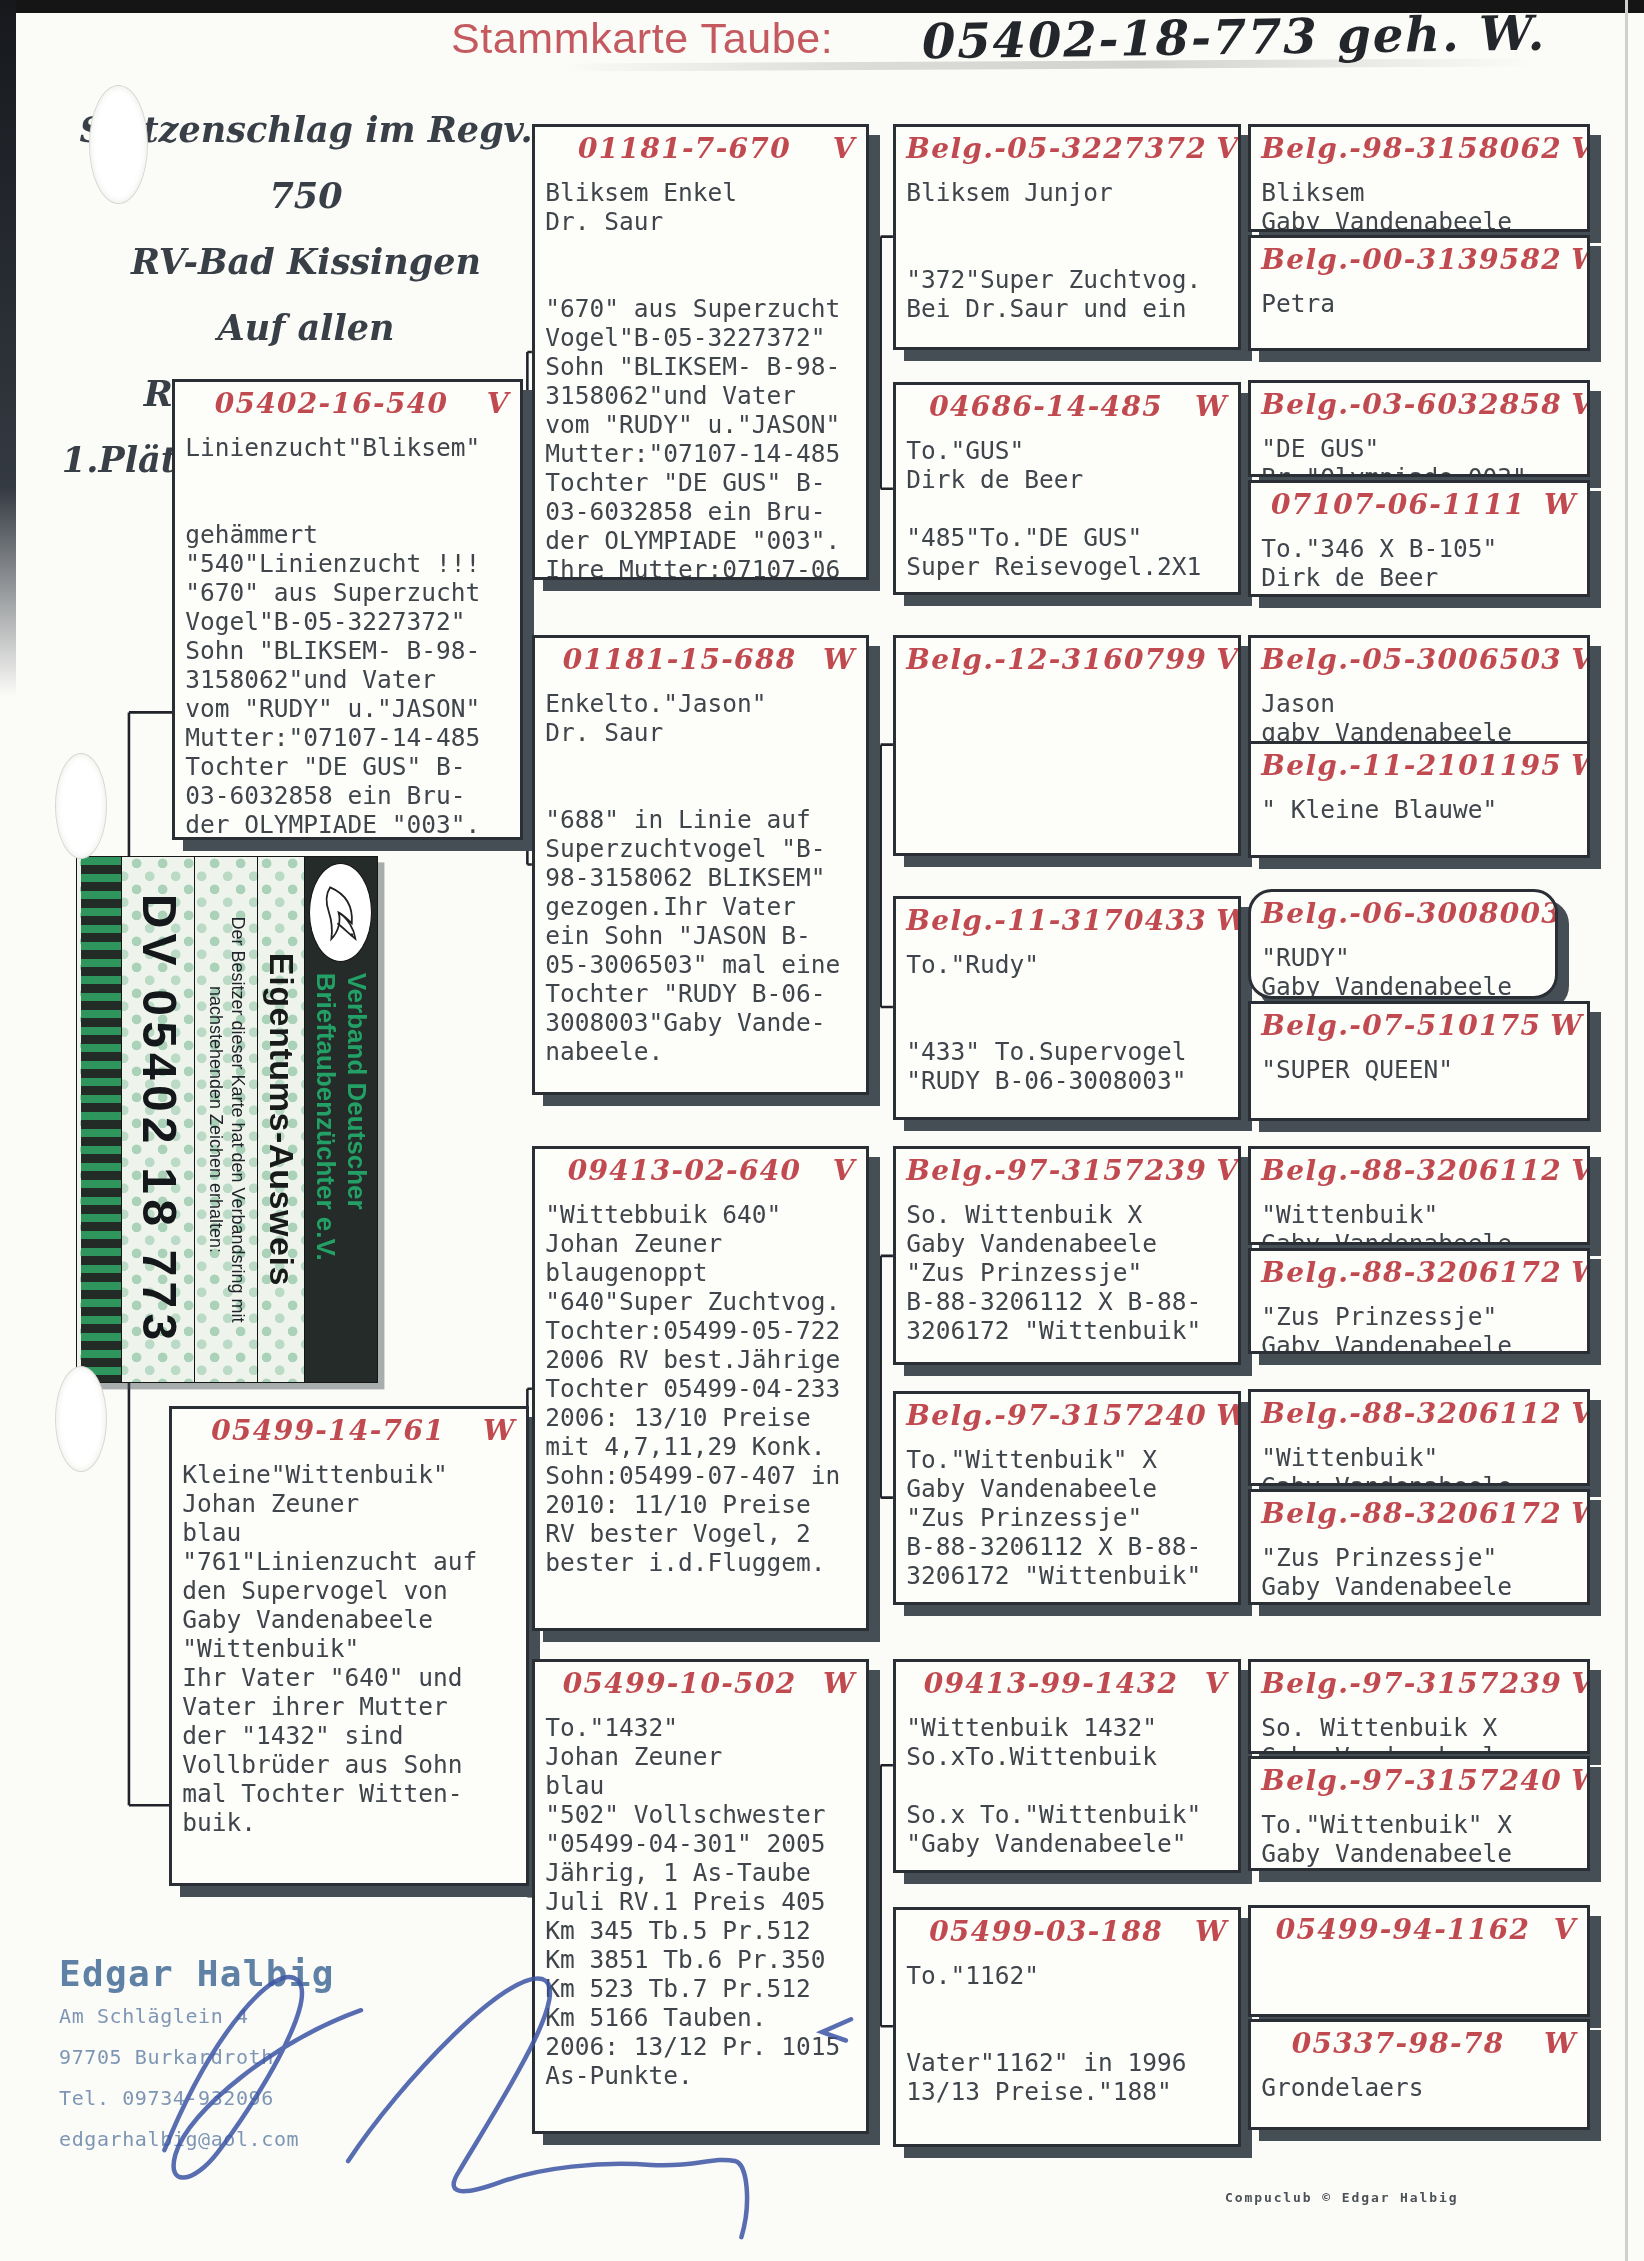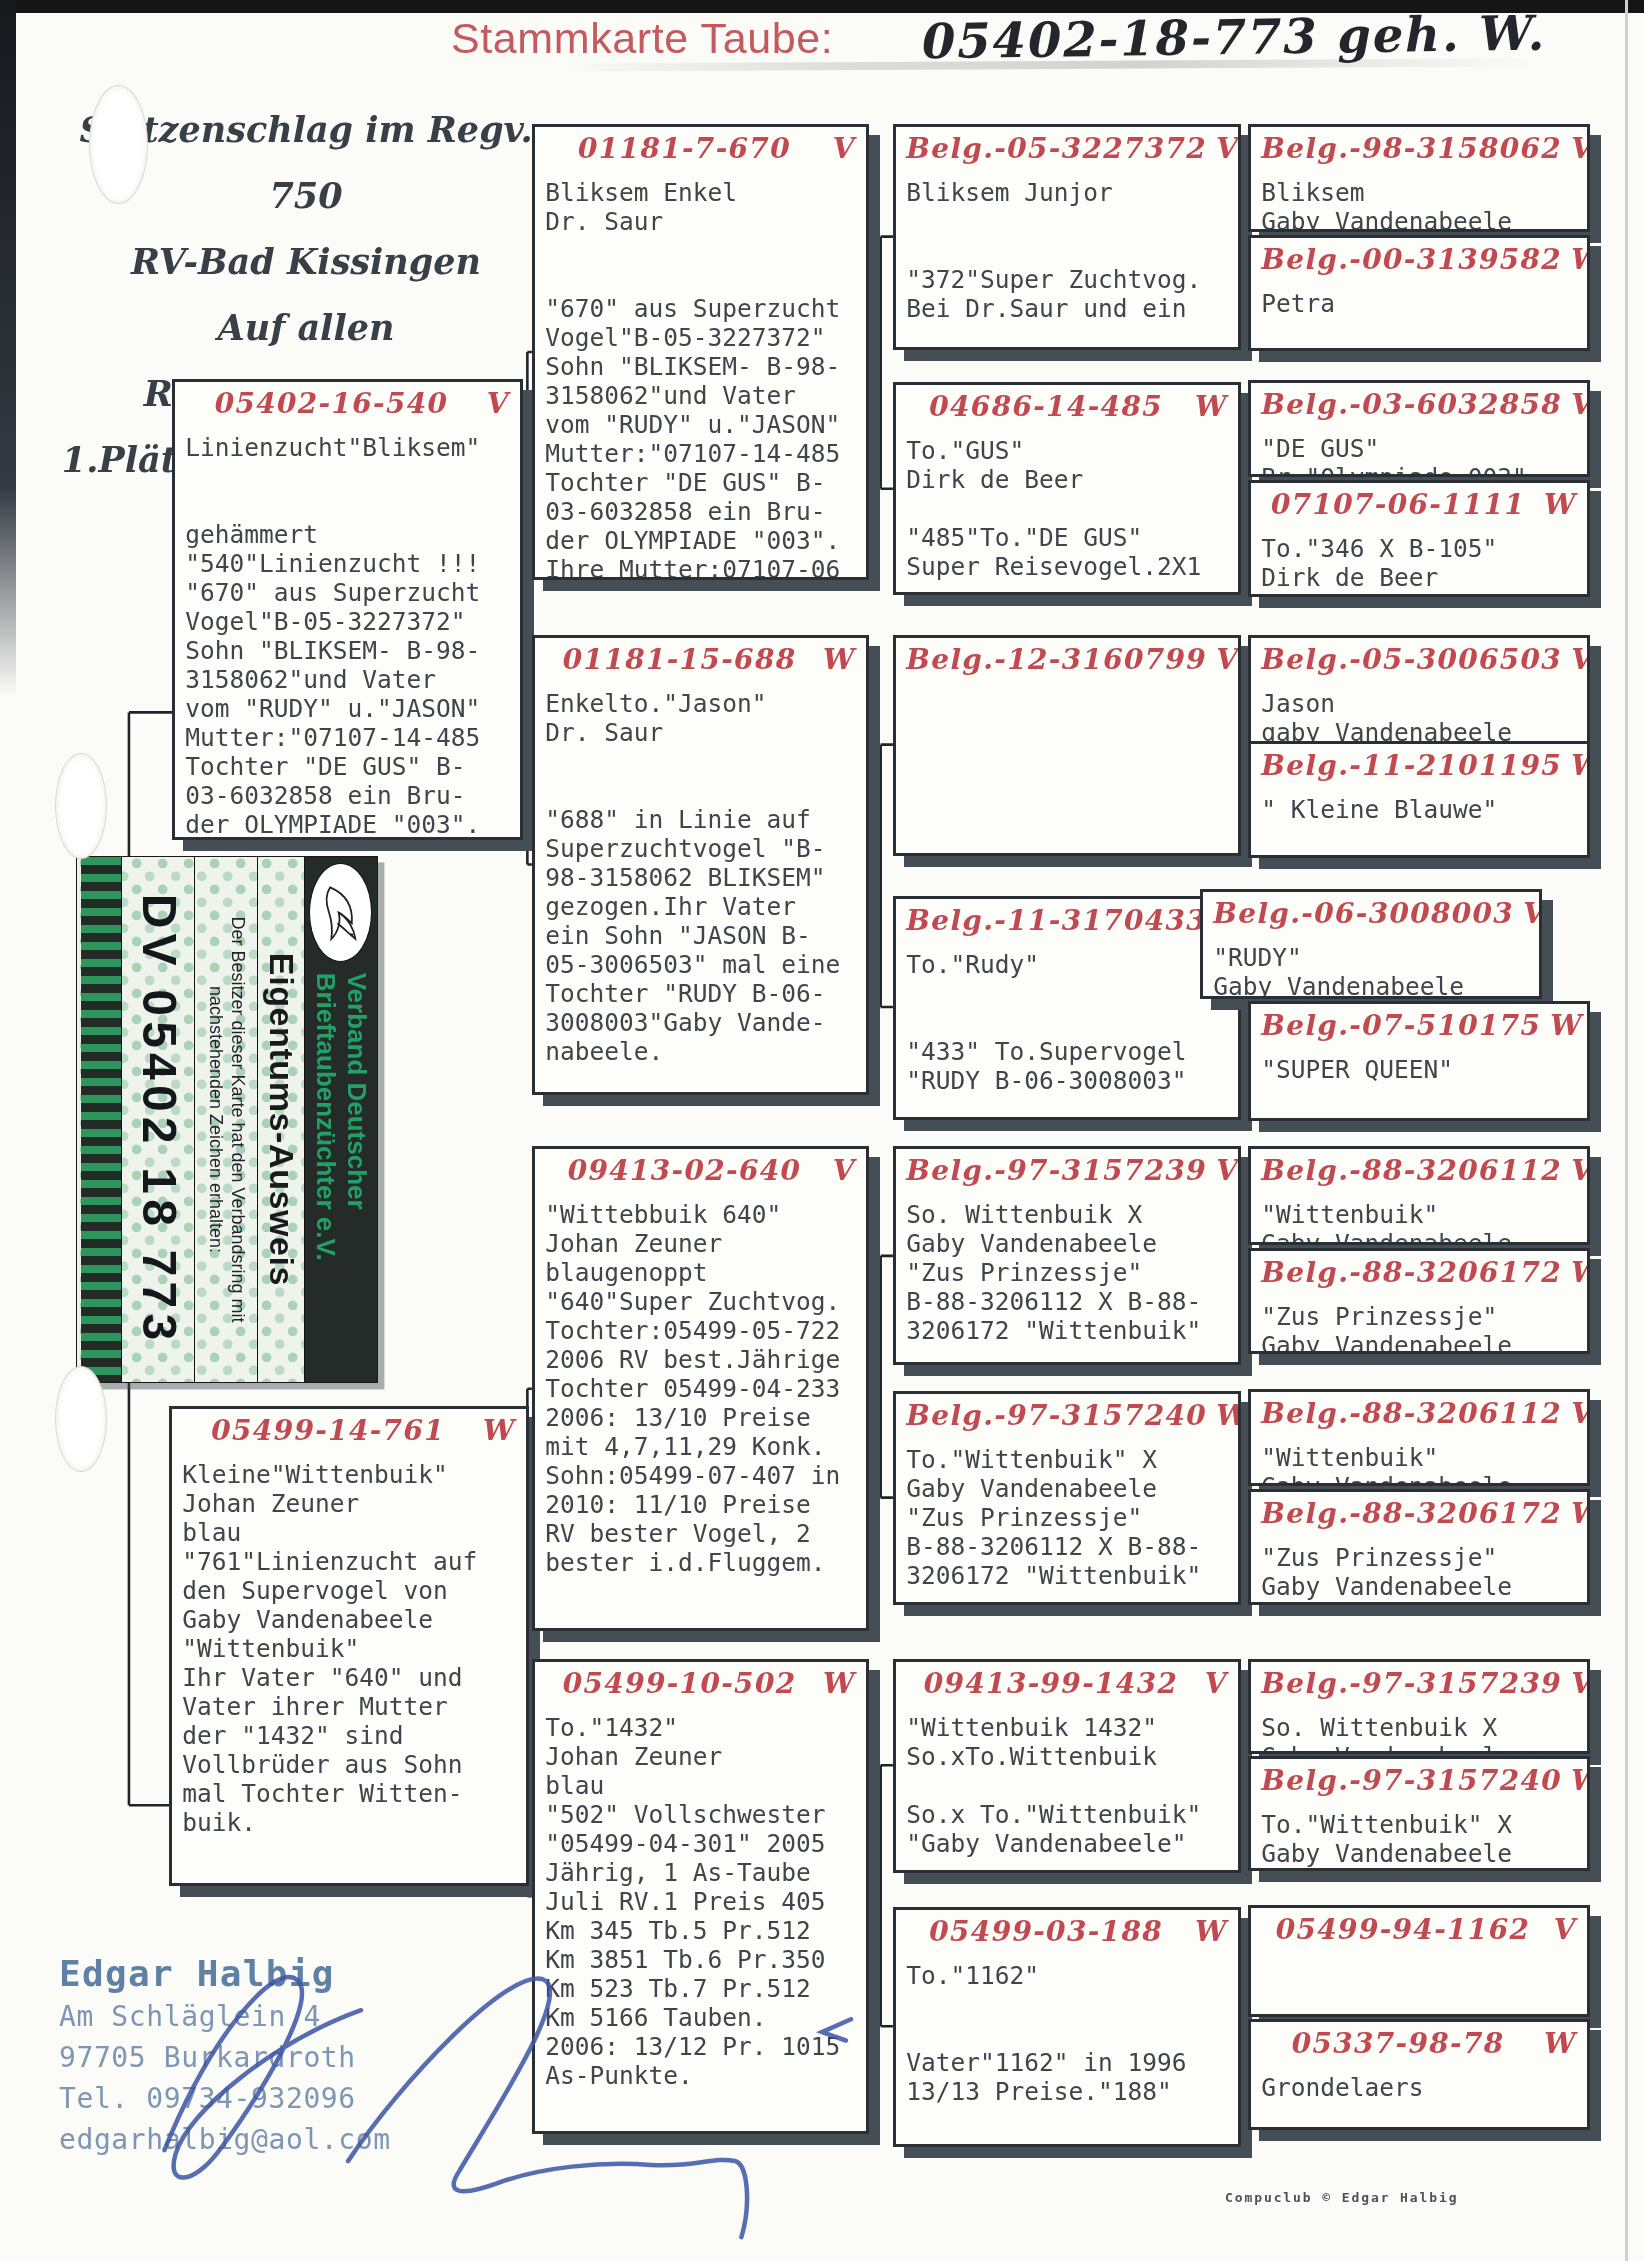--- a/index.html
+++ b/index.html
@@ -55,21 +55,21 @@
   .s-note{height:63px;border-top:1.9px solid #141414;font-family:"Liberation Sans",sans-serif;font-size:18px;
     line-height:22px;color:#20242a;padding:7.7px 45px 0;box-sizing:border-box;text-align:center;}
   .s-ring{height:72px;border-top:1.9px solid #141414;font-family:"Liberation Sans",sans-serif;font-weight:bold;
     font-size:48px;line-height:70px;letter-spacing:5.2px;color:#15181b;text-align:center;}
   .s-stripe{height:40px;border-top:1.9px solid #141414;background-color:#232b27;
     background-image:repeating-linear-gradient(90deg,rgba(47,155,96,.95) 0 7.7px,rgba(35,43,39,0) 7.7px 17px);}
 
   
   .owner{position:absolute;left:59px;top:1951px;z-index:3;font-family:"DejaVu Sans Mono",monospace;}
   .o-name{font-weight:bold;font-size:36px;line-height:45px;color:#5f81a6;letter-spacing:1.3px;}
-  .o-line{font-size:28px;line-height:41px;color:#7e96b4;letter-spacing:0.6px;}
+  .o-line{font-size:20px;line-height:41px;color:#7e96b4;letter-spacing:0.6px;}
   .sig{position:absolute;left:0;top:0;z-index:6;}
 
   .footer{position:absolute;left:1225px;top:2190px;font-family:"DejaVu Sans Mono",monospace;font-weight:bold;
     font-size:13px;letter-spacing:1.9px;color:#4c5257;z-index:2;}
 </style>
 </head>
 <body>
 
 <div class="page">
 
@@ -350,21 +350,21 @@
         <div class="bb">Jason
 gaby Vandenabeele</div>
       </div>
       <div class="box tl" style="left: 1248px; top: 741px; width: 342px; height: 117px;">
         <div class="bt">
           <span class="ring">Belg.-11-2101195</span>
           <span class="sex">W</span>
         </div>
         <div class="bb">" Kleine Blauwe"</div>
       </div>
-      <div class="box tl" style="left: 1200px; top: 889px; width: 342px; height: 110px;">
+      <div class="box tl" style="left: 1248px; top: 889px; width: 310px; height: 110px; border-radius: 24px;">
         <div class="bt">
           <span class="ring">Belg.-06-3008003</span>
           <span class="sex">V</span>
         </div>
         <div class="bb">"RUDY"
 Gaby Vandenabeele</div>
       </div>
       <div class="box tl" style="left: 1248px; top: 1001px; width: 342px; height: 120px;">
         <div class="bt">
           <span class="ring">Belg.-07-510175</span>

